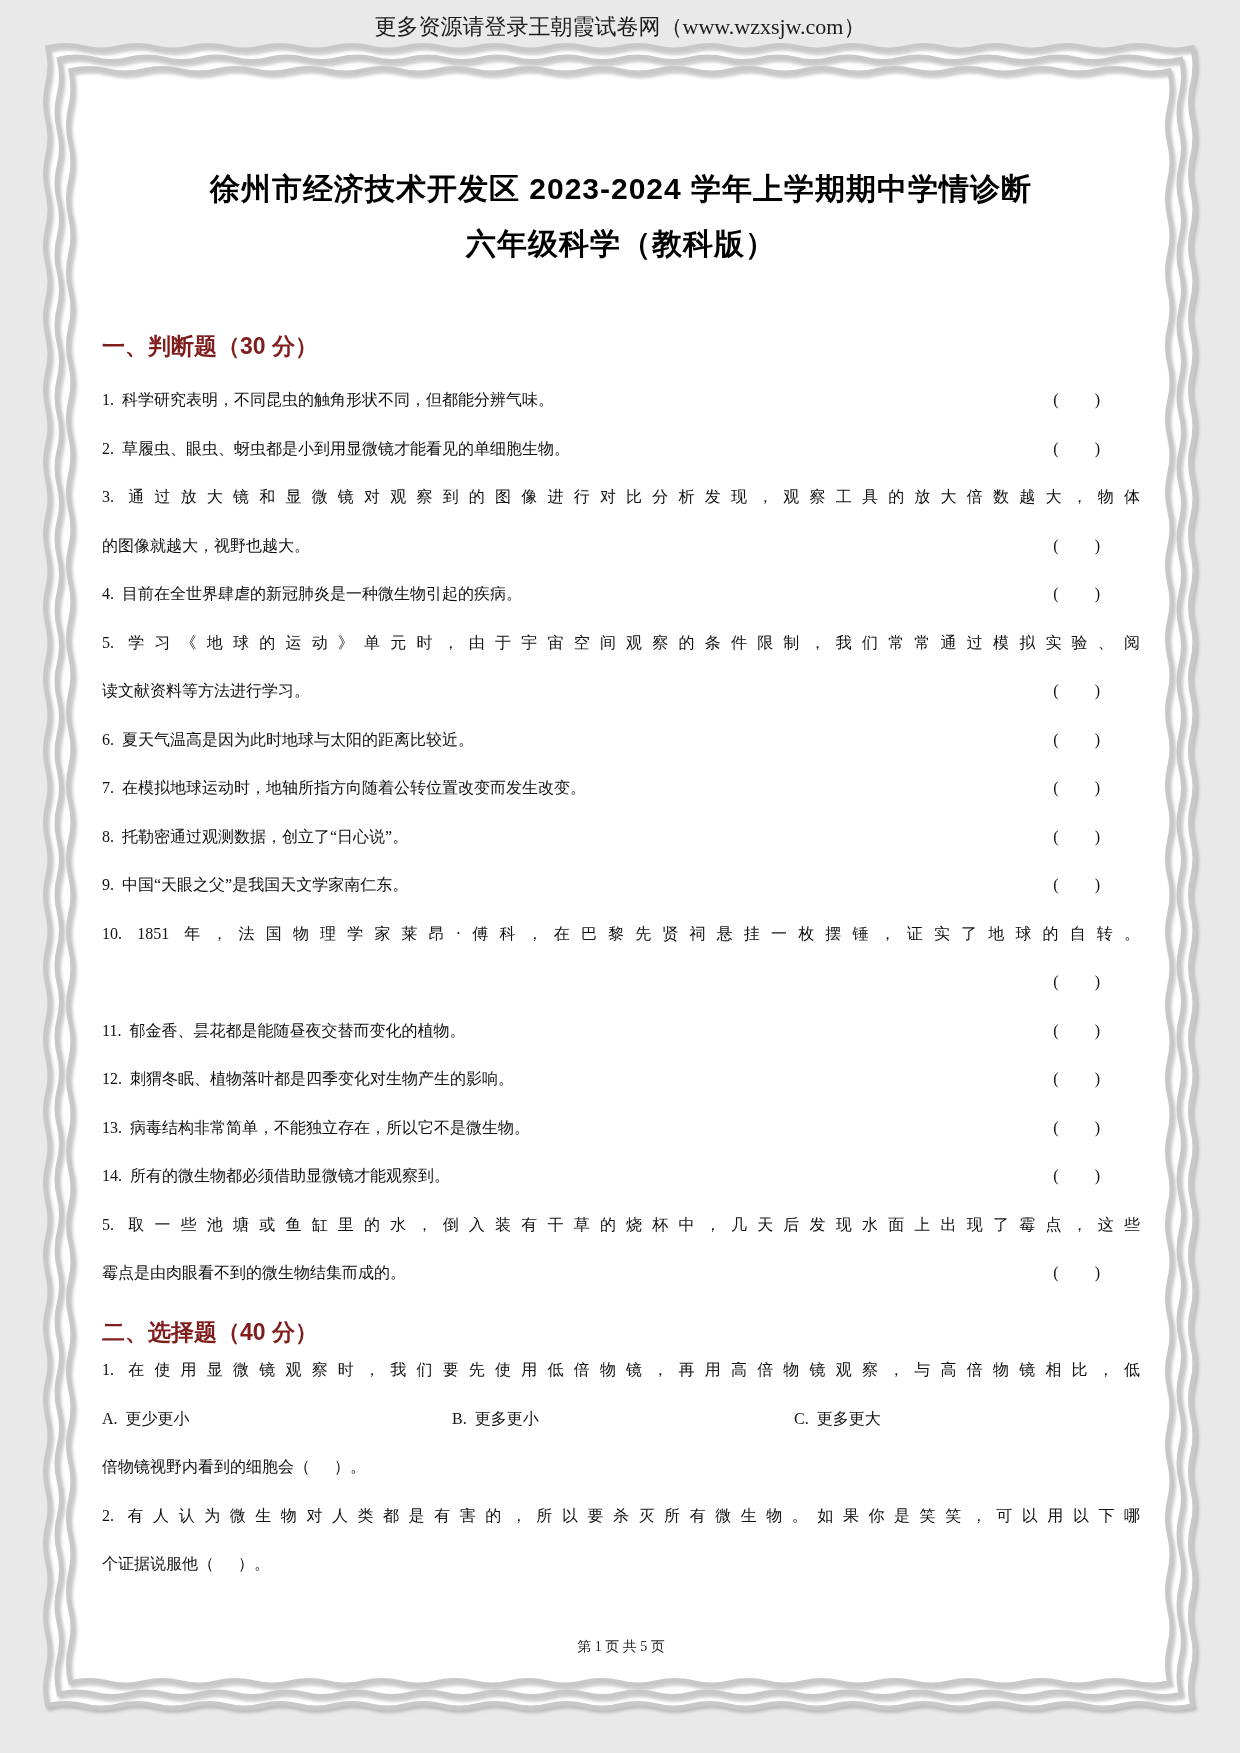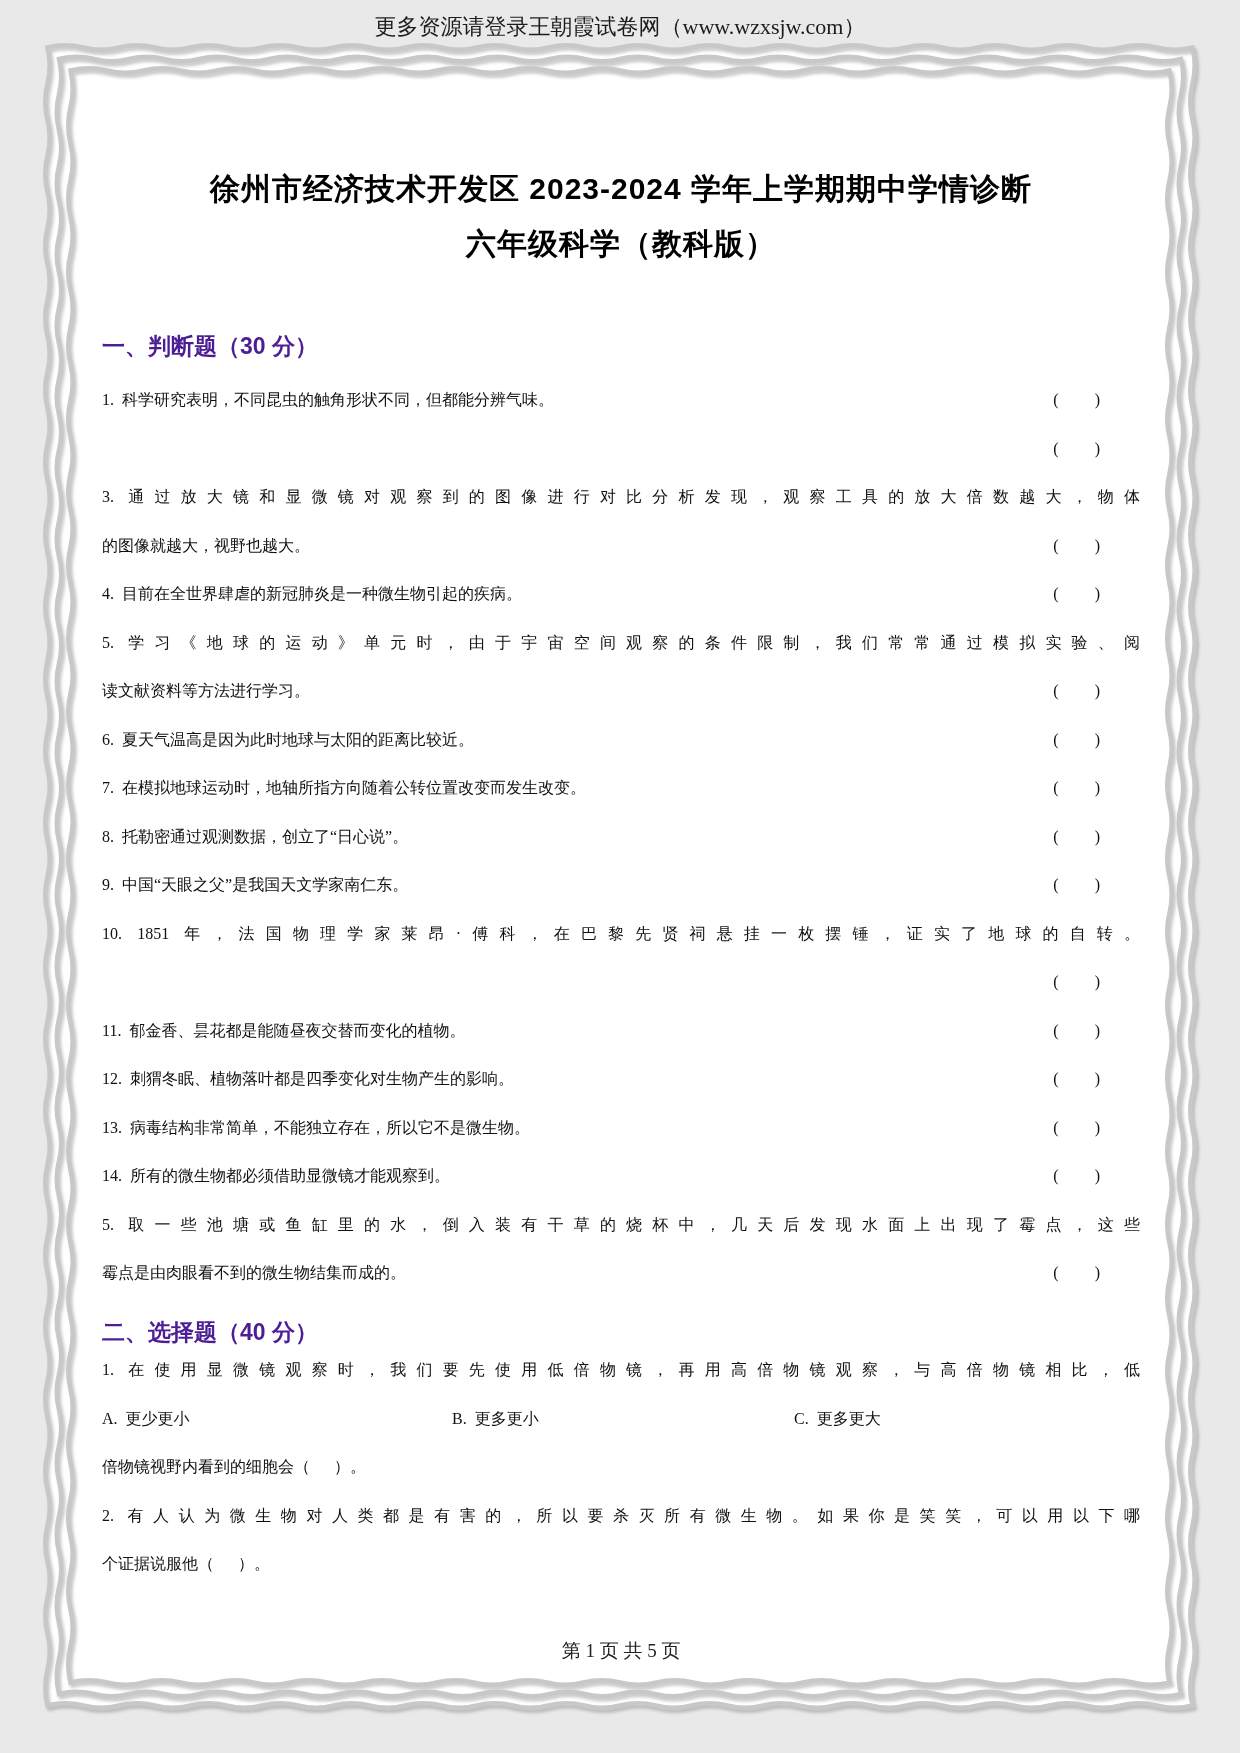--- a/index.html
+++ b/index.html
@@ -23,21 +23,21 @@
     position:absolute;left:0;width:1038px;text-align:center;
     font-family:"Liberation Sans","DejaVu Sans",sans-serif;
     font-weight:700;font-size:30px;letter-spacing:1px;color:#000;
     white-space:pre-wrap;
   }
   .title1{top:169px;}
   .title2{top:224px;}
   .sec-h{
     position:absolute;left:0;
     font-family:"Liberation Sans","DejaVu Sans",sans-serif;
-    font-weight:700;font-size:23px;color:#4c1d95;white-space:pre-wrap;
+    font-weight:700;font-size:23px;color:#7f1d1d;white-space:pre-wrap;
   }
   #sec1h{top:331px;}
   #sec2h{top:1305px;margin-top:12px;}
   .rows{position:absolute;left:0;width:1038px;}
   #rows1{top:376px;}
   #rows2{top:1346px;}
   .row{position:relative;height:48.5px;line-height:48.5px;font-size:16px;}
   .rtext{white-space:pre-wrap;}
   .rtext.just{
     display:block;width:1038px;
@@ -45,21 +45,21 @@
     white-space:normal;
   }
   .ans{position:absolute;right:40px;top:0;line-height:48.5px;}
   .ans .gap{display:inline-block;width:36px;}
   .opt{position:absolute;top:0;white-space:pre-wrap;}
   .opt0{left:0;}
   .opt1{left:350px;}
   .opt2{left:692px;}
   .page-footer{
     position:absolute;top:1638px;left:0;width:1038px;
-    text-align:center;font-size:19px;white-space:pre-wrap;color:#222;
+    text-align:center;font-size:14px;white-space:pre-wrap;color:#222;
   }
 </style>
 </head>
 <body>
 
 <div class="page-header">更多资源请登录王朝霞试卷网（www.wzxsjw.com）</div>
 
 <svg id="frame" viewBox="0 0 1240 1753" xmlns="http://www.w3.org/2000/svg">
     <path d="M47.5 47.5Q65.4 43.0 83.3 47.5Q101.2 52.0 119.1 47.5Q137.0 43.0 154.8 47.5Q172.7 52.0 190.6 47.5Q208.5 43.0 226.4 47.5Q244.3 52.0 262.2 47.5Q280.1 43.0 298.0 47.5Q315.9 52.0 333.8 47.5Q351.6 43.0 369.5 47.5Q387.4 52.0 405.3 47.5Q423.2 43.0 441.1 47.5Q459.0 52.0 476.9 47.5Q494.8 43.0 512.7 47.5Q530.5 52.0 548.4 47.5Q566.3 43.0 584.2 47.5Q602.1 52.0 620.0 47.5Q637.9 43.0 655.8 47.5Q673.7 52.0 691.6 47.5Q709.5 43.0 727.3 47.5Q745.2 52.0 763.1 47.5Q781.0 43.0 798.9 47.5Q816.8 52.0 834.7 47.5Q852.6 43.0 870.5 47.5Q888.4 52.0 906.3 47.5Q924.1 43.0 942.0 47.5Q959.9 52.0 977.8 47.5Q995.7 43.0 1013.6 47.5Q1031.5 52.0 1049.4 47.5Q1067.3 43.0 1085.2 47.5Q1103.0 52.0 1120.9 47.5Q1138.8 43.0 1156.7 47.5Q1174.6 52.0 1192.5 47.5Q1197.0 65.5 1192.5 83.5Q1188.0 101.6 1192.5 119.6Q1197.0 137.6 1192.5 155.6Q1188.0 173.7 1192.5 191.7Q1197.0 209.7 1192.5 227.7Q1188.0 245.7 1192.5 263.8Q1197.0 281.8 1192.5 299.8Q1188.0 317.8 1192.5 335.8Q1197.0 353.9 1192.5 371.9Q1188.0 389.9 1192.5 407.9Q1197.0 426.0 1192.5 444.0Q1188.0 462.0 1192.5 480.0Q1197.0 498.0 1192.5 516.1Q1188.0 534.1 1192.5 552.1Q1197.0 570.1 1192.5 588.2Q1188.0 606.2 1192.5 624.2Q1197.0 642.2 1192.5 660.2Q1188.0 678.3 1192.5 696.3Q1197.0 714.3 1192.5 732.3Q1188.0 750.3 1192.5 768.4Q1197.0 786.4 1192.5 804.4Q1188.0 822.4 1192.5 840.5Q1197.0 858.5 1192.5 876.5Q1188.0 894.5 1192.5 912.5Q1197.0 930.6 1192.5 948.6Q1188.0 966.6 1192.5 984.6Q1197.0 1002.7 1192.5 1020.7Q1188.0 1038.7 1192.5 1056.7Q1197.0 1074.7 1192.5 1092.8Q1188.0 1110.8 1192.5 1128.8Q1197.0 1146.8 1192.5 1164.8Q1188.0 1182.9 1192.5 1200.9Q1197.0 1218.9 1192.5 1236.9Q1188.0 1255.0 1192.5 1273.0Q1197.0 1291.0 1192.5 1309.0Q1188.0 1327.0 1192.5 1345.1Q1197.0 1363.1 1192.5 1381.1Q1188.0 1399.1 1192.5 1417.2Q1197.0 1435.2 1192.5 1453.2Q1188.0 1471.2 1192.5 1489.2Q1197.0 1507.3 1192.5 1525.3Q1188.0 1543.3 1192.5 1561.3Q1197.0 1579.3 1192.5 1597.4Q1188.0 1615.4 1192.5 1633.4Q1197.0 1651.4 1192.5 1669.5Q1188.0 1687.5 1192.5 1705.5Q1174.6 1710.0 1156.7 1705.5Q1138.8 1701.0 1120.9 1705.5Q1103.0 1710.0 1085.2 1705.5Q1067.3 1701.0 1049.4 1705.5Q1031.5 1710.0 1013.6 1705.5Q995.7 1701.0 977.8 1705.5Q959.9 1710.0 942.0 1705.5Q924.1 1701.0 906.3 1705.5Q888.4 1710.0 870.5 1705.5Q852.6 1701.0 834.7 1705.5Q816.8 1710.0 798.9 1705.5Q781.0 1701.0 763.1 1705.5Q745.2 1710.0 727.3 1705.5Q709.5 1701.0 691.6 1705.5Q673.7 1710.0 655.8 1705.5Q637.9 1701.0 620.0 1705.5Q602.1 1710.0 584.2 1705.5Q566.3 1701.0 548.4 1705.5Q530.5 1710.0 512.7 1705.5Q494.8 1701.0 476.9 1705.5Q459.0 1710.0 441.1 1705.5Q423.2 1701.0 405.3 1705.5Q387.4 1710.0 369.5 1705.5Q351.6 1701.0 333.8 1705.5Q315.9 1710.0 298.0 1705.5Q280.1 1701.0 262.2 1705.5Q244.3 1710.0 226.4 1705.5Q208.5 1701.0 190.6 1705.5Q172.7 1710.0 154.8 1705.5Q137.0 1701.0 119.1 1705.5Q101.2 1710.0 83.3 1705.5Q65.4 1701.0 47.5 1705.5Q43.0 1687.5 47.5 1669.5Q52.0 1651.4 47.5 1633.4Q43.0 1615.4 47.5 1597.4Q52.0 1579.3 47.5 1561.3Q43.0 1543.3 47.5 1525.3Q52.0 1507.3 47.5 1489.2Q43.0 1471.2 47.5 1453.2Q52.0 1435.2 47.5 1417.2Q43.0 1399.1 47.5 1381.1Q52.0 1363.1 47.5 1345.1Q43.0 1327.0 47.5 1309.0Q52.0 1291.0 47.5 1273.0Q43.0 1255.0 47.5 1236.9Q52.0 1218.9 47.5 1200.9Q43.0 1182.9 47.5 1164.8Q52.0 1146.8 47.5 1128.8Q43.0 1110.8 47.5 1092.8Q52.0 1074.7 47.5 1056.7Q43.0 1038.7 47.5 1020.7Q52.0 1002.7 47.5 984.6Q43.0 966.6 47.5 948.6Q52.0 930.6 47.5 912.5Q43.0 894.5 47.5 876.5Q52.0 858.5 47.5 840.5Q43.0 822.4 47.5 804.4Q52.0 786.4 47.5 768.4Q43.0 750.3 47.5 732.3Q52.0 714.3 47.5 696.3Q43.0 678.3 47.5 660.2Q52.0 642.2 47.5 624.2Q43.0 606.2 47.5 588.2Q52.0 570.1 47.5 552.1Q43.0 534.1 47.5 516.1Q52.0 498.0 47.5 480.0Q43.0 462.0 47.5 444.0Q52.0 426.0 47.5 407.9Q43.0 389.9 47.5 371.9Q52.0 353.9 47.5 335.8Q43.0 317.8 47.5 299.8Q52.0 281.8 47.5 263.8Q43.0 245.7 47.5 227.7Q52.0 209.7 47.5 191.7Q43.0 173.7 47.5 155.6Q52.0 137.6 47.5 119.6Q43.0 101.6 47.5 83.5Q52.0 65.5 47.5 47.5Z" fill="#ffffff" stroke="none"></path>
     <g class="wline">
@@ -68,21 +68,21 @@
       <path d="M70.5 70.5Q88.8 66.0 107.1 70.5Q125.4 75.0 143.8 70.5Q162.1 66.0 180.4 70.5Q198.7 75.0 217.0 70.5Q235.3 66.0 253.7 70.5Q272.0 75.0 290.3 70.5Q308.6 66.0 326.9 70.5Q345.2 75.0 363.6 70.5Q381.9 66.0 400.2 70.5Q418.5 75.0 436.8 70.5Q455.1 66.0 473.5 70.5Q491.8 75.0 510.1 70.5Q528.4 66.0 546.7 70.5Q565.0 75.0 583.4 70.5Q601.7 66.0 620.0 70.5Q638.3 75.0 656.6 70.5Q674.9 66.0 693.3 70.5Q711.6 75.0 729.9 70.5Q748.2 66.0 766.5 70.5Q784.8 75.0 803.2 70.5Q821.5 66.0 839.8 70.5Q858.1 75.0 876.4 70.5Q894.7 66.0 913.1 70.5Q931.4 75.0 949.7 70.5Q968.0 66.0 986.3 70.5Q1004.6 75.0 1023.0 70.5Q1041.3 66.0 1059.6 70.5Q1077.9 75.0 1096.2 70.5Q1114.5 66.0 1132.9 70.5Q1151.2 75.0 1169.5 70.5Q1174.0 88.8 1169.5 107.1Q1165.0 125.5 1169.5 143.8Q1174.0 162.1 1169.5 180.4Q1165.0 198.7 1169.5 217.0Q1174.0 235.4 1169.5 253.7Q1165.0 272.0 1169.5 290.3Q1174.0 308.6 1169.5 327.0Q1165.0 345.3 1169.5 363.6Q1174.0 381.9 1169.5 400.2Q1165.0 418.5 1169.5 436.9Q1174.0 455.2 1169.5 473.5Q1165.0 491.8 1169.5 510.1Q1174.0 528.5 1169.5 546.8Q1165.0 565.1 1169.5 583.4Q1174.0 601.7 1169.5 620.0Q1165.0 638.4 1169.5 656.7Q1174.0 675.0 1169.5 693.3Q1165.0 711.6 1169.5 730.0Q1174.0 748.3 1169.5 766.6Q1165.0 784.9 1169.5 803.2Q1174.0 821.5 1169.5 839.9Q1165.0 858.2 1169.5 876.5Q1174.0 894.8 1169.5 913.1Q1165.0 931.5 1169.5 949.8Q1174.0 968.1 1169.5 986.4Q1165.0 1004.7 1169.5 1023.0Q1174.0 1041.4 1169.5 1059.7Q1165.0 1078.0 1169.5 1096.3Q1174.0 1114.6 1169.5 1133.0Q1165.0 1151.3 1169.5 1169.6Q1174.0 1187.9 1169.5 1206.2Q1165.0 1224.5 1169.5 1242.9Q1174.0 1261.2 1169.5 1279.5Q1165.0 1297.8 1169.5 1316.1Q1174.0 1334.5 1169.5 1352.8Q1165.0 1371.1 1169.5 1389.4Q1174.0 1407.7 1169.5 1426.0Q1165.0 1444.4 1169.5 1462.7Q1174.0 1481.0 1169.5 1499.3Q1165.0 1517.6 1169.5 1536.0Q1174.0 1554.3 1169.5 1572.6Q1165.0 1590.9 1169.5 1609.2Q1174.0 1627.5 1169.5 1645.9Q1165.0 1664.2 1169.5 1682.5Q1151.2 1687.0 1132.9 1682.5Q1114.5 1678.0 1096.2 1682.5Q1077.9 1687.0 1059.6 1682.5Q1041.3 1678.0 1023.0 1682.5Q1004.6 1687.0 986.3 1682.5Q968.0 1678.0 949.7 1682.5Q931.4 1687.0 913.1 1682.5Q894.7 1678.0 876.4 1682.5Q858.1 1687.0 839.8 1682.5Q821.5 1678.0 803.2 1682.5Q784.8 1687.0 766.5 1682.5Q748.2 1678.0 729.9 1682.5Q711.6 1687.0 693.3 1682.5Q674.9 1678.0 656.6 1682.5Q638.3 1687.0 620.0 1682.5Q601.7 1678.0 583.4 1682.5Q565.0 1687.0 546.7 1682.5Q528.4 1678.0 510.1 1682.5Q491.8 1687.0 473.5 1682.5Q455.1 1678.0 436.8 1682.5Q418.5 1687.0 400.2 1682.5Q381.9 1678.0 363.6 1682.5Q345.2 1687.0 326.9 1682.5Q308.6 1678.0 290.3 1682.5Q272.0 1687.0 253.7 1682.5Q235.3 1678.0 217.0 1682.5Q198.7 1687.0 180.4 1682.5Q162.1 1678.0 143.8 1682.5Q125.4 1687.0 107.1 1682.5Q88.8 1678.0 70.5 1682.5Q66.0 1664.2 70.5 1645.9Q75.0 1627.5 70.5 1609.2Q66.0 1590.9 70.5 1572.6Q75.0 1554.3 70.5 1536.0Q66.0 1517.6 70.5 1499.3Q75.0 1481.0 70.5 1462.7Q66.0 1444.4 70.5 1426.0Q75.0 1407.7 70.5 1389.4Q66.0 1371.1 70.5 1352.8Q75.0 1334.5 70.5 1316.1Q66.0 1297.8 70.5 1279.5Q75.0 1261.2 70.5 1242.9Q66.0 1224.5 70.5 1206.2Q75.0 1187.9 70.5 1169.6Q66.0 1151.3 70.5 1133.0Q75.0 1114.6 70.5 1096.3Q66.0 1078.0 70.5 1059.7Q75.0 1041.4 70.5 1023.0Q66.0 1004.7 70.5 986.4Q75.0 968.1 70.5 949.8Q66.0 931.5 70.5 913.1Q75.0 894.8 70.5 876.5Q66.0 858.2 70.5 839.9Q75.0 821.5 70.5 803.2Q66.0 784.9 70.5 766.6Q75.0 748.3 70.5 730.0Q66.0 711.6 70.5 693.3Q75.0 675.0 70.5 656.7Q66.0 638.4 70.5 620.0Q75.0 601.7 70.5 583.4Q66.0 565.1 70.5 546.8Q75.0 528.5 70.5 510.1Q66.0 491.8 70.5 473.5Q75.0 455.2 70.5 436.9Q66.0 418.5 70.5 400.2Q75.0 381.9 70.5 363.6Q66.0 345.3 70.5 327.0Q75.0 308.6 70.5 290.3Q66.0 272.0 70.5 253.7Q75.0 235.4 70.5 217.0Q66.0 198.7 70.5 180.4Q75.0 162.1 70.5 143.8Q66.0 125.5 70.5 107.1Q75.0 88.8 70.5 70.5Z" fill="none" stroke="#c8c8c8" stroke-width="4.5"></path>
     </g>
   </svg>
 
 <div class="col">
   <div class="title1">徐州市经济技术开发区 2023-2024 学年上学期期中学情诊断</div>
   <div class="title2">六年级科学（教科版）</div>
   <div class="sec-h" id="sec1h">一、判断题（30 分）</div>
   <div class="rows" id="rows1">
       <div class="row"><span class="rtext">1.  科学研究表明，不同昆虫的触角形状不同，但都能分辨气味。</span><span class="ans"><span>(</span><span class="gap"></span><span>)</span></span></div>
-      <div class="row"><span class="ans"><span>(</span><span class="gap"></span><span>)</span></span></div>
+      <div class="row"><span class="rtext">2.  草履虫、眼虫、蚜虫都是小到用显微镜才能看见的单细胞生物。</span><span class="ans"><span>(</span><span class="gap"></span><span>)</span></span></div>
       <div class="row">
         <span class="rtext just">3.  通过放大镜和显微镜对观察到的图像进行对比分析发现，观察工具的放大倍数越大，物体</span>
       </div>
       <div class="row"><span class="rtext">的图像就越大，视野也越大。</span><span class="ans"><span>(</span><span class="gap"></span><span>)</span></span></div>
       <div class="row"><span class="rtext">4.  目前在全世界肆虐的新冠肺炎是一种微生物引起的疾病。</span><span class="ans"><span>(</span><span class="gap"></span><span>)</span></span></div>
       <div class="row">
         <span class="rtext just">5.  学习《地球的运动》单元时，由于宇宙空间观察的条件限制，我们常常通过模拟实验、阅</span>
       </div>
       <div class="row"><span class="rtext">读文献资料等方法进行学习。</span><span class="ans"><span>(</span><span class="gap"></span><span>)</span></span></div>
       <div class="row"><span class="rtext">6.  夏天气温高是因为此时地球与太阳的距离比较近。</span><span class="ans"><span>(</span><span class="gap"></span><span>)</span></span></div>

